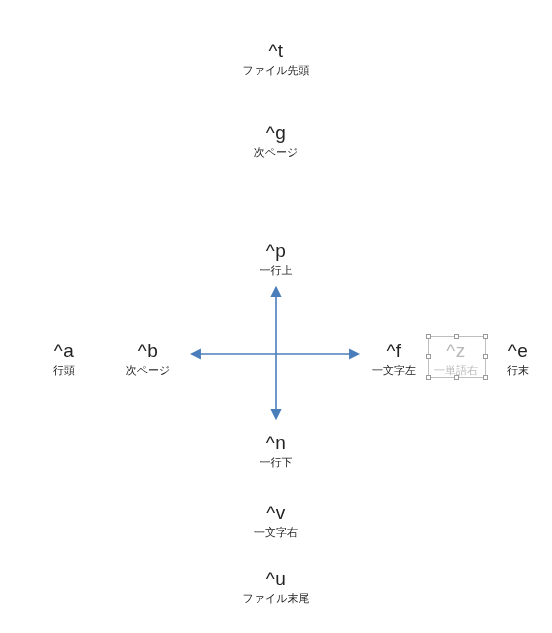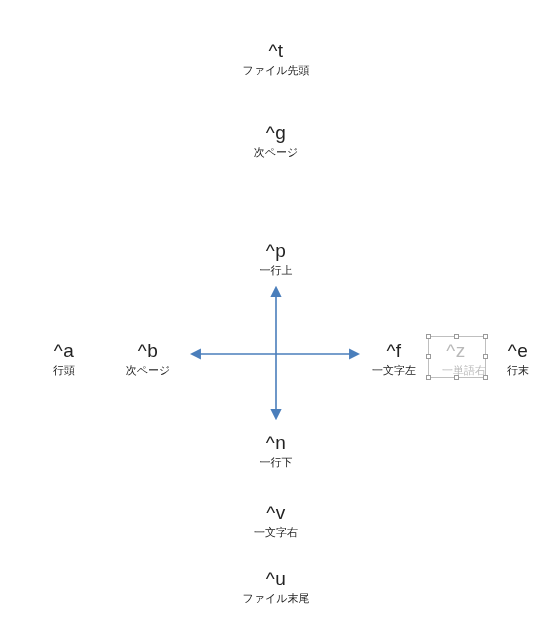--- a/index.html
+++ b/index.html
@@ -25,21 +25,21 @@
   .key {
     font-size: 19px;
     font-weight: 500;
     letter-spacing: 0.5px;
   }
   .desc {
     font-size: 11px;
     margin-top: 2px;
   }
   .muted .key  { color: #b9b9b9; }
-  .muted .desc { color: #b9b9b9; text-align: right; }
+  .muted .desc { color: #b9b9b9; }
 
   
   .selbox {
     position: absolute;
     border: 1px solid #bfbfbf;
     background: transparent;
   }
   .selbox::before, .selbox::after,
   .selbox .h1, .selbox .h2, .selbox .h3, .selbox .h4, .selbox .h5, .selbox .h6 {
     content: "";

